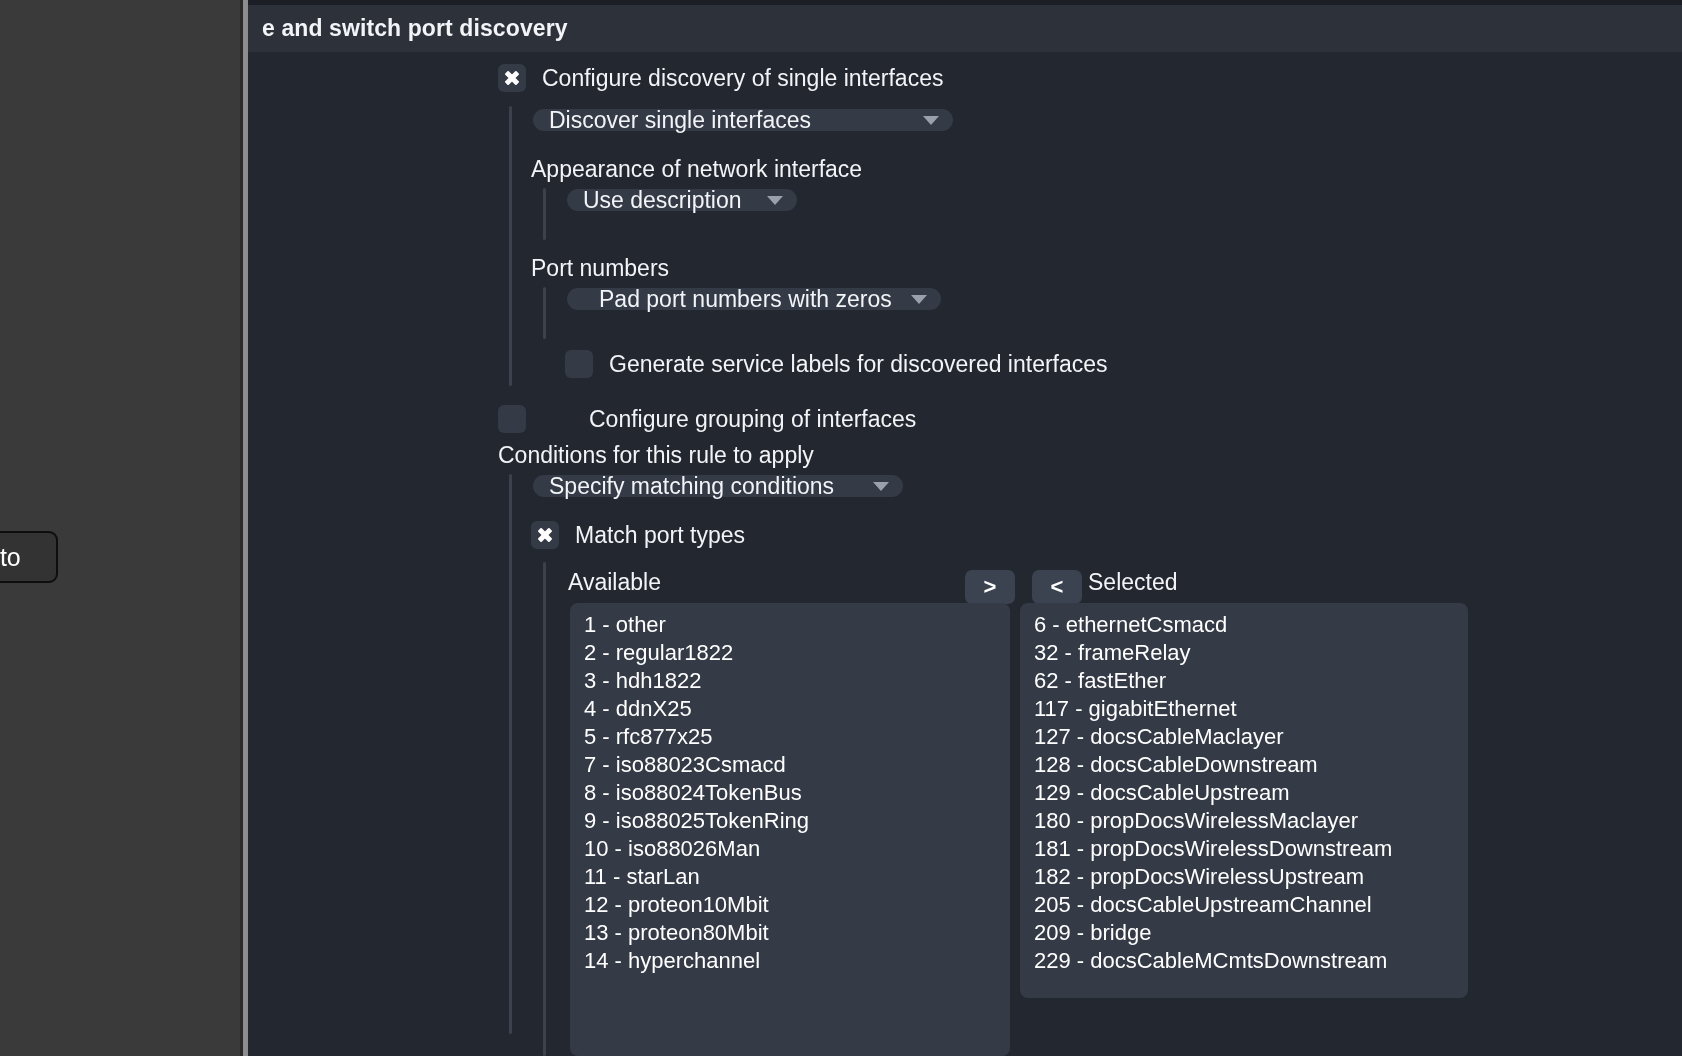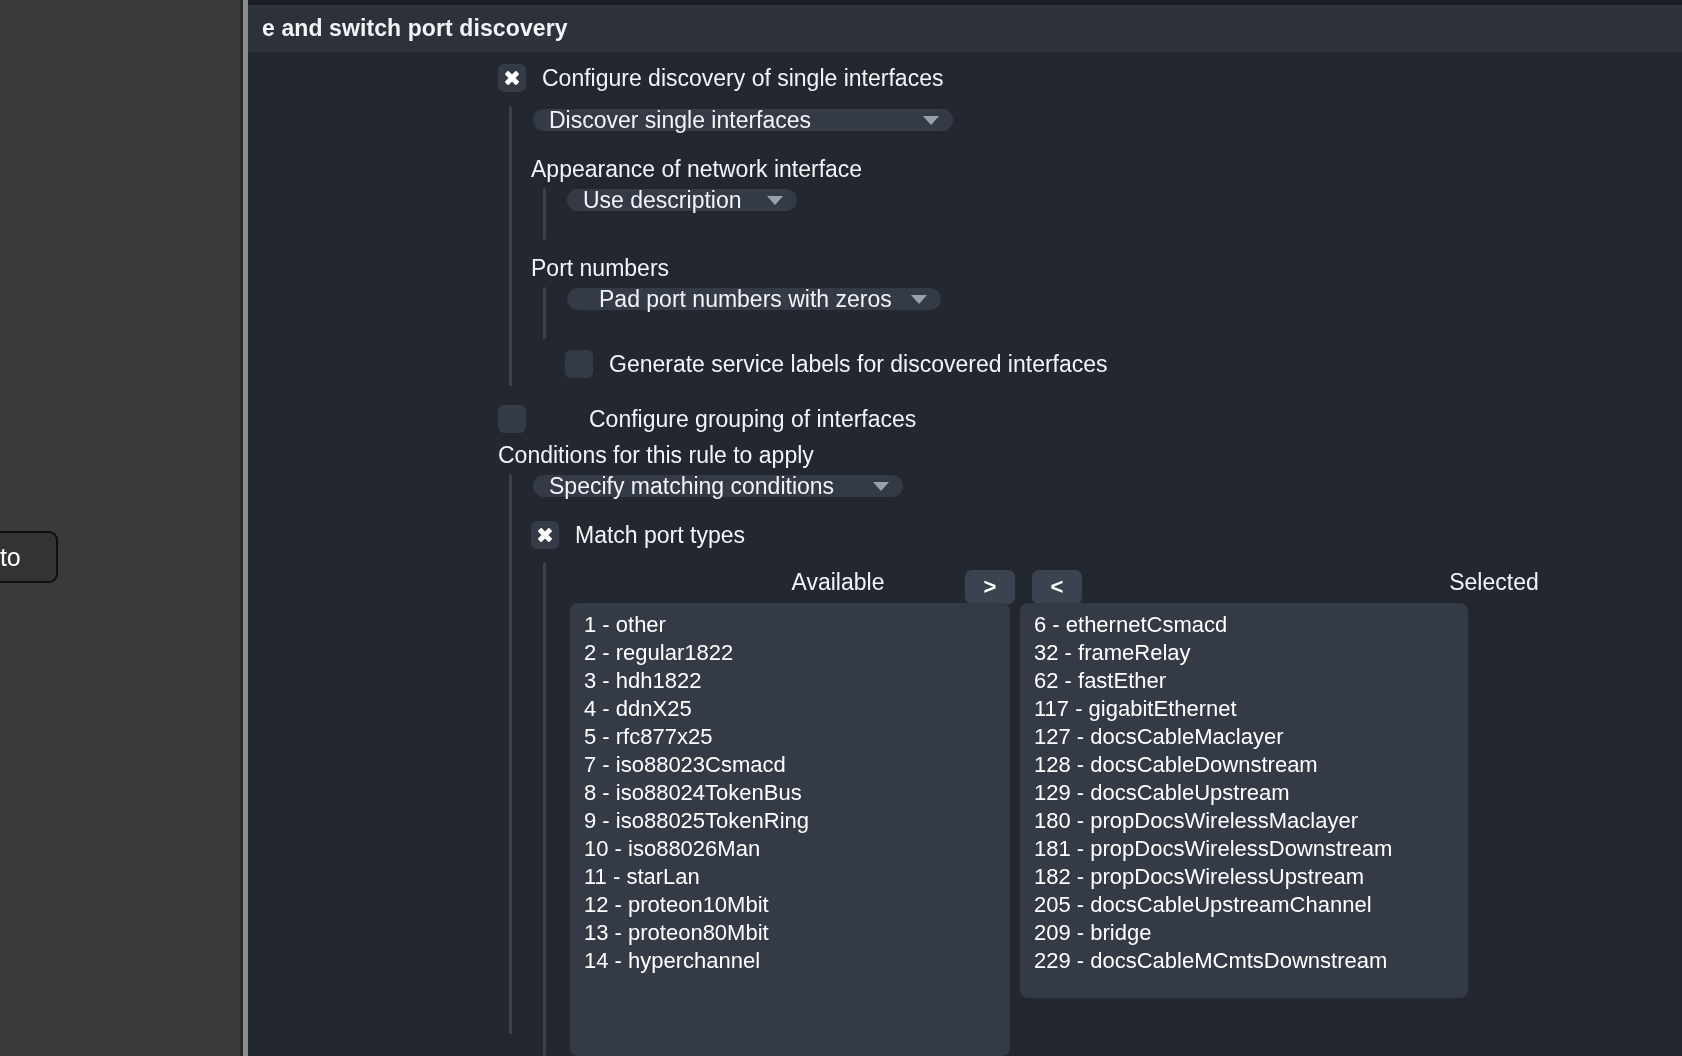--- a/index.html
+++ b/index.html
@@ -192,21 +192,20 @@
     align-items: center;
     justify-content: center;
     cursor: pointer;
   }
 
   
   .col-head {
     position: absolute;
     color: #f2f4f7;
     font-size: 23px;
-    text-align: center;
     white-space: nowrap;
   }
 
   
   .listbox {
     position: absolute;
     background: #343a46;
     border-radius: 8px;
     overflow: hidden;
     padding: 8px 0 0 0;

